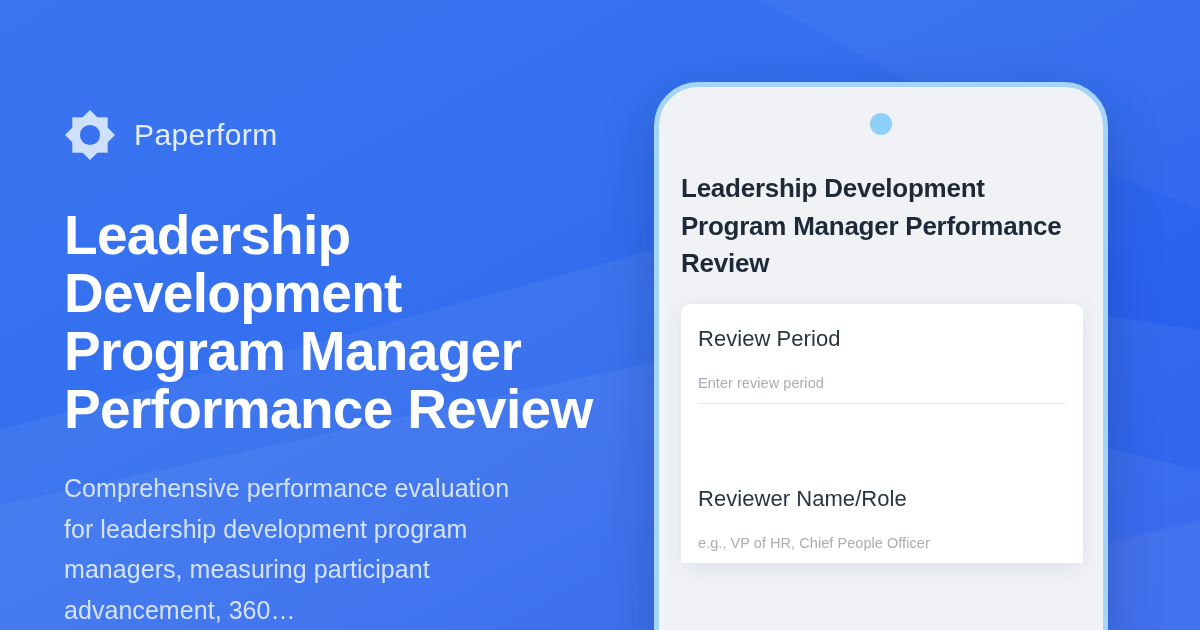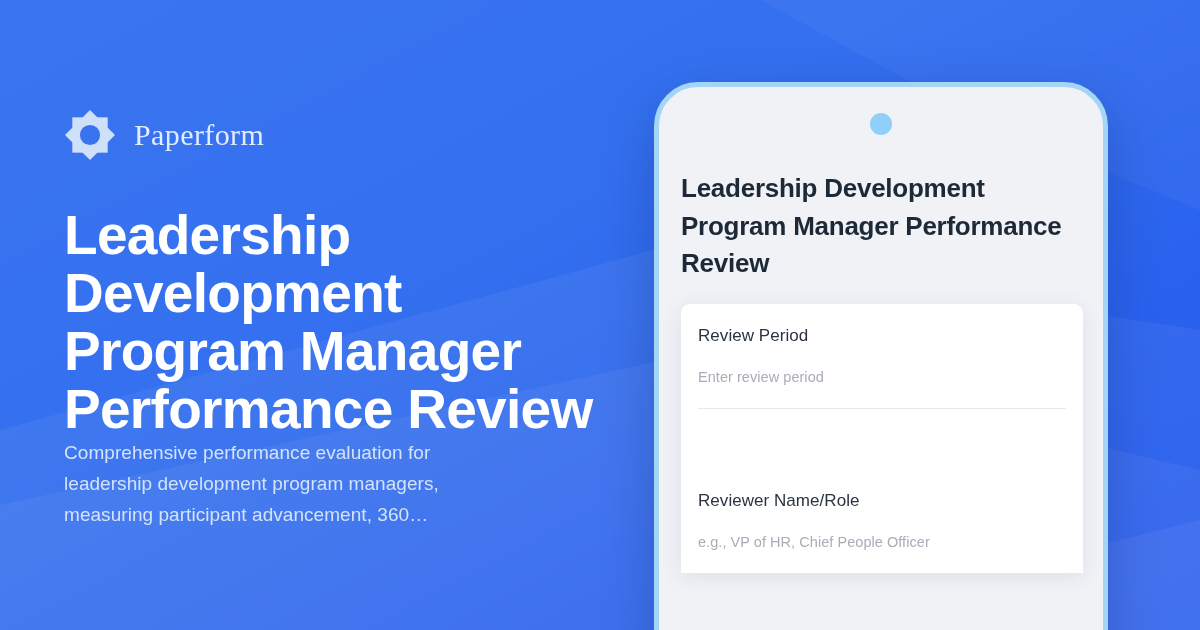--- a/index.html
+++ b/index.html
@@ -20,42 +20,43 @@
   
   .bg-shapes { position:absolute; inset:0; width:1200px; height:630px; }
 
   
   .left-col {
     position:absolute;
     left:64px; top:104px;
     width:580px;
   }
 
-  .brand { display:flex; align-items:center; gap:18px; height:62px;font-family:Liberation Serif, serif; }
+  .brand { display:flex; align-items:center; gap:18px; height:62px; }
   .brand-mark { width:52px; height:52px; flex:none; display:block; }
   .brand-name {
     font-size:30px;
     letter-spacing:0.4px;
     color:#e3ecfd;
     font-weight:400;
     white-space:nowrap;
   }
 
   .headline {
     margin-top:40px;
     font-size:55px;
     line-height:1.055;
     font-weight:700;
     color:#ffffff;
     letter-spacing:-0.7px;
     max-width:560px;
   }
 
   .subhead {
-    font-size:19px;
+    margin-top:30px;
+    font-size:25px;
     line-height:1.62;
     font-weight:400;
     color:#d4e3fb;
     max-width:452px;
     letter-spacing:0.05px;
   }
 
   
   .phone {
     position:absolute;
@@ -93,28 +94,28 @@
     left:22px; top:217px;
     width:402px;
     background:#ffffff;
     border-radius:9px 9px 0 0;
     box-shadow:0 4px 22px rgba(25,45,95,0.09);
     overflow:hidden;
   }
 
   .form-field { padding:22px 17px 0 17px; }
   .field-label {
-    font-size:17px;
+    font-size:22px;
     font-weight:400;
     color:#2a3441;
     letter-spacing:0.05px;
   }
   .field-input {
     margin-top:23px;
-    padding-bottom:23px;
+    padding-bottom:12px;
     border-bottom:1px solid #e6e8ec;
     font-size:14.5px;
     color:#a8adb7;
     letter-spacing:0.05px;
     min-height:20px;
   }
   .form-field:last-child .field-input { border-bottom:none; }
   .field-spacer { height:19px; }
 </style>
 </head>

